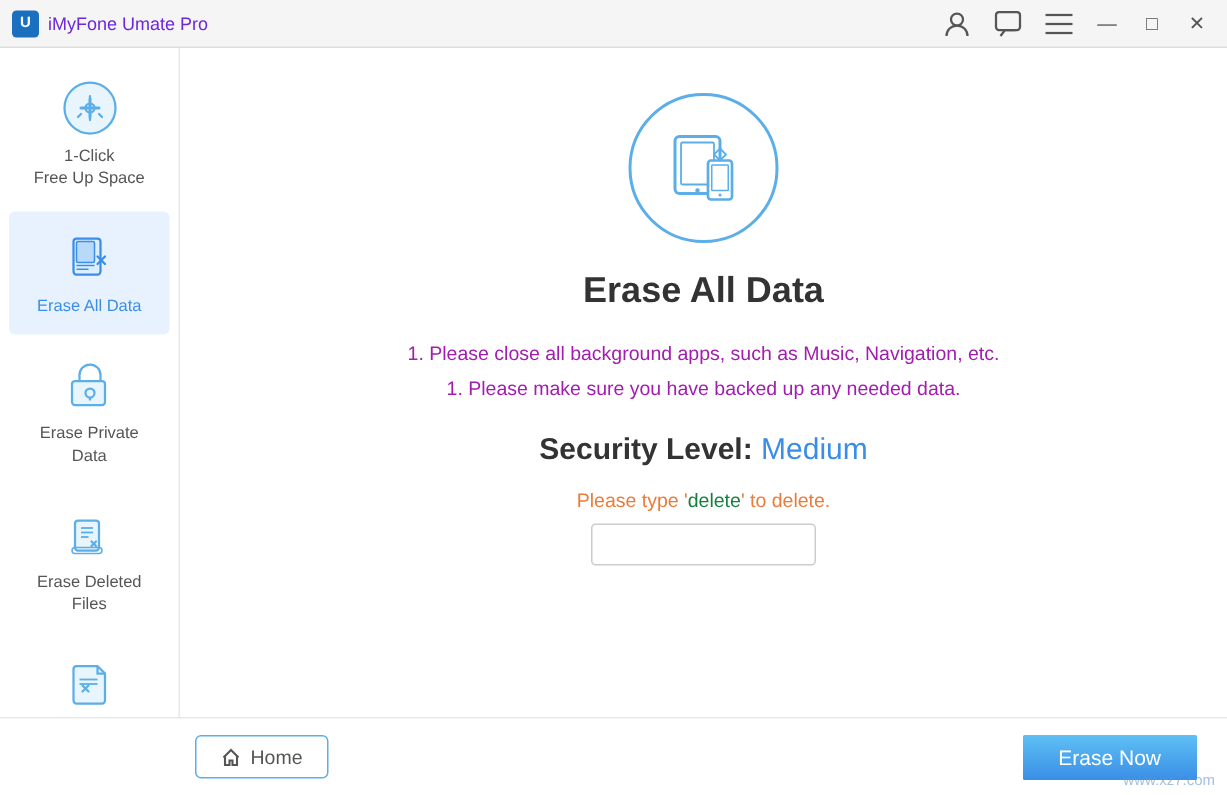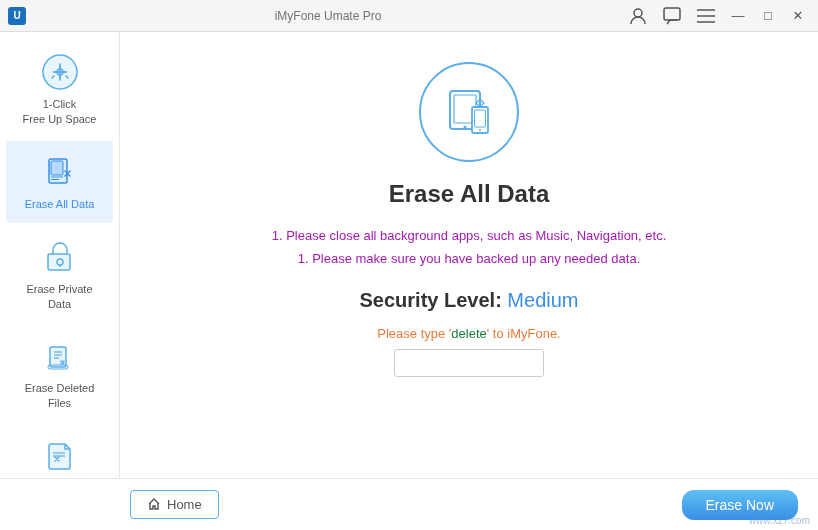--- a/index.html
+++ b/index.html
@@ -14,21 +14,21 @@
       user-select: none;
     }
     .titlebar-logo {
       width: 18px; height: 18px;
       background: #1a6fbf;
       border-radius: 3px;
       display: flex; align-items: center; justify-content: center;
       color: #fff; font-weight: bold; font-size: 10px;
       margin-right: 6px;
     }
-    .titlebar-title { font-size: 12px; color: #737373; flex: 1; text-align: center; }
+    .titlebar-title { font-size: 12px; color: #6d28d9; flex: 1; }
     .titlebar-controls { display: flex; gap: 6px; align-items: center; }
     .titlebar-btn {
       width: 24px; height: 24px;
       border: none; background: transparent;
       cursor: pointer; border-radius: 3px;
       display: flex; align-items: center; justify-content: center;
       font-size: 13px; color: #555;
     }
     .titlebar-icon-btn {
       width: 28px; height: 28px;
@@ -111,28 +111,28 @@
     
     .footer {
       position: absolute; bottom: 0; left: 0; right: 0;
       height: 52px;
       border-top: 1px solid #e8e8e8;
       display: flex; align-items: center; justify-content: space-between;
       padding: 0 20px 0 130px;
       background: #fff;
     }
     .home-btn {
-      display: flex; align-items: flex-start; gap: 6px;
+      display: flex; align-items: flex-end; gap: 6px;
       background: #fff; border: 1px solid #5baee8;
       border-radius: 4px; padding: 6px 16px;
       cursor: pointer; color: #555; font-size: 13px;
     }
     .erase-btn {
       background: linear-gradient(to bottom, #5ec0f5, #3a8ee6);
-      border: none; border-radius: 12px;
+      border: none; border-radius: 1px;
       padding: 7px 24px; color: #fff;
       font-size: 14px; cursor: pointer; margin-left: 14px;
     }
 
     
     .watermark {
       position: absolute;
       bottom: 4px; right: 8px;
       font-size: 10px; color: rgba(100,150,200,0.6);
       pointer-events: none;
@@ -263,21 +263,21 @@
     <div class="content-instructions">
       <div>1. Please close all background apps, such as Music, Navigation, etc.</div>
       <div>1. Please make sure you have backed up any needed data.</div>
     </div>
 
     <div class="security-level">
       <strong>Security Level: </strong><a>Medium</a>
     </div>
 
     <div class="confirm-text">
-      <span>Please type '</span><span style="color:#15803d;">delete</span><span>' to iMyFone.</span>
+      <span>Please type '</span><span style="color:#15803d;">delete</span><span>' to delete.</span>
     </div>
     <input type="text" class="confirm-input" placeholder="" style="">
   </div>
 
 </div>
 
 <div class="footer">
   <button class="home-btn">
     <svg width="14" height="14" viewBox="0 0 14 14" fill="none">
       <path d="M2 7l5-5 5 5" stroke="#555" stroke-width="1.4" fill="none"></path>

